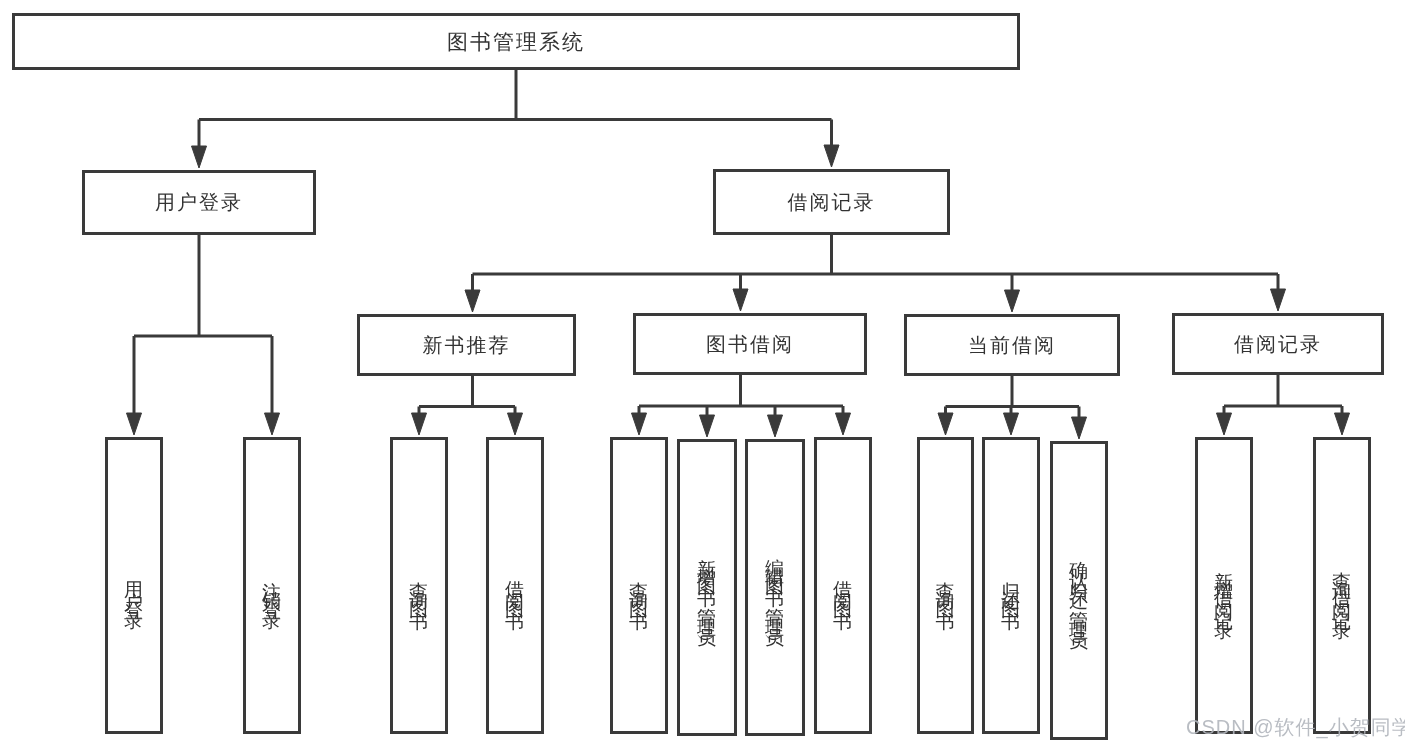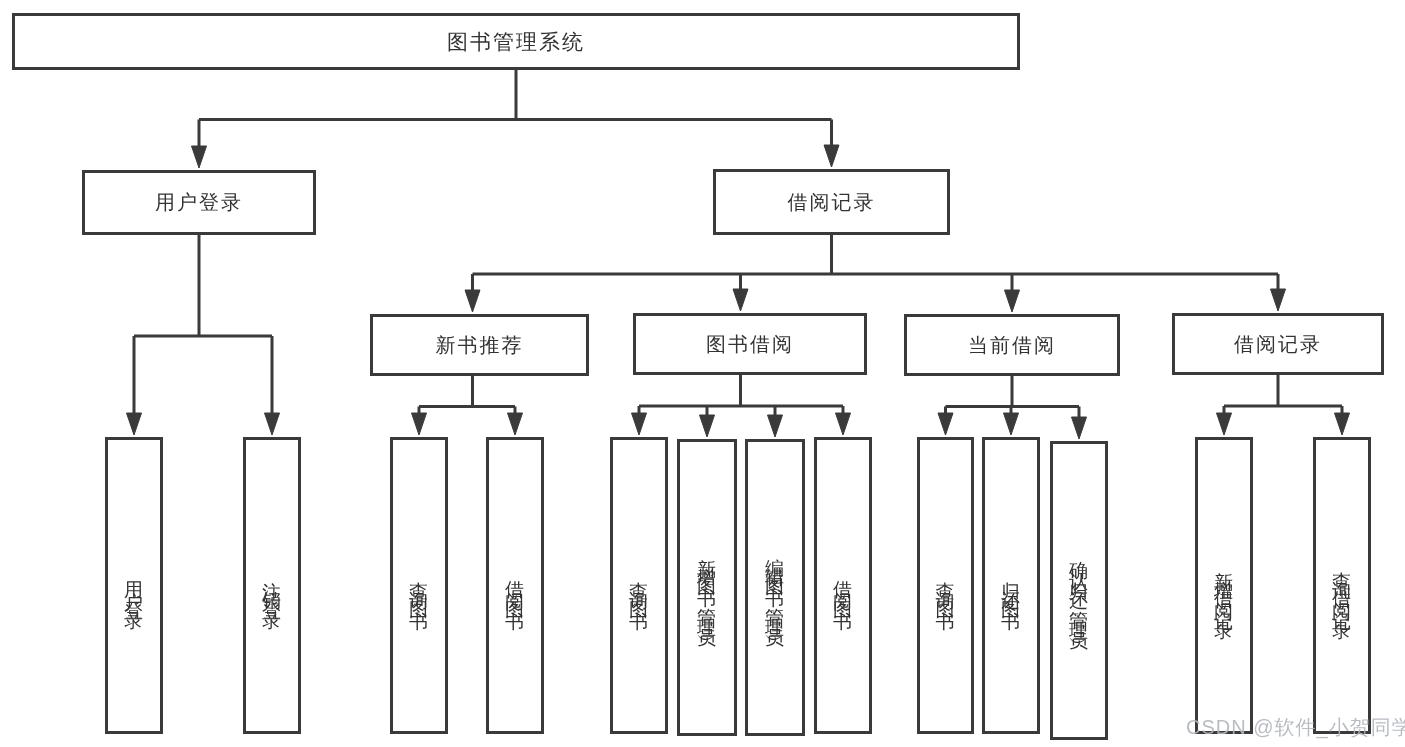--- a/index.html
+++ b/index.html
@@ -117,21 +117,21 @@
     </svg>
   <div class="node h-node root-node" style="left: 12px; top: 13px; width: 1008px; height: 57px; border-color: rgb(58, 58, 58); color: rgb(51, 51, 51);">
       <span>图书管理系统</span>
     </div>
     <div class="node h-node" style="left: 82px; top: 170px; width: 234px; height: 65px; border-color: rgb(58, 58, 58); color: rgb(51, 51, 51);">
       <span>用户登录</span>
     </div>
     <div class="node h-node" style="left: 713px; top: 169px; width: 237px; height: 66px; border-color: rgb(58, 58, 58); color: rgb(51, 51, 51);">
       <span>借阅记录</span>
     </div>
-    <div class="node h-node" style="left: 370px; top: 314px; width: 219px; height: 62px; border-color: rgb(58, 58, 58); color: rgb(51, 51, 51);">
+    <div class="node h-node" style="left: 357px; top: 314px; width: 219px; height: 62px; border-color: rgb(58, 58, 58); color: rgb(51, 51, 51);">
       <span>新书推荐</span>
     </div>
     <div class="node h-node" style="left: 633px; top: 313px; width: 234px; height: 62px; border-color: rgb(58, 58, 58); color: rgb(51, 51, 51);">
       <span>图书借阅</span>
     </div>
     <div class="node h-node" style="left: 1172px; top: 313px; width: 212px; height: 62px; border-color: rgb(58, 58, 58); color: rgb(51, 51, 51);">
       <span>借阅记录</span>
     </div>
     <div class="node h-node" style="left: 904px; top: 314px; width: 216px; height: 62px; border-color: rgb(58, 58, 58); color: rgb(51, 51, 51);">
       <span>当前借阅</span>

